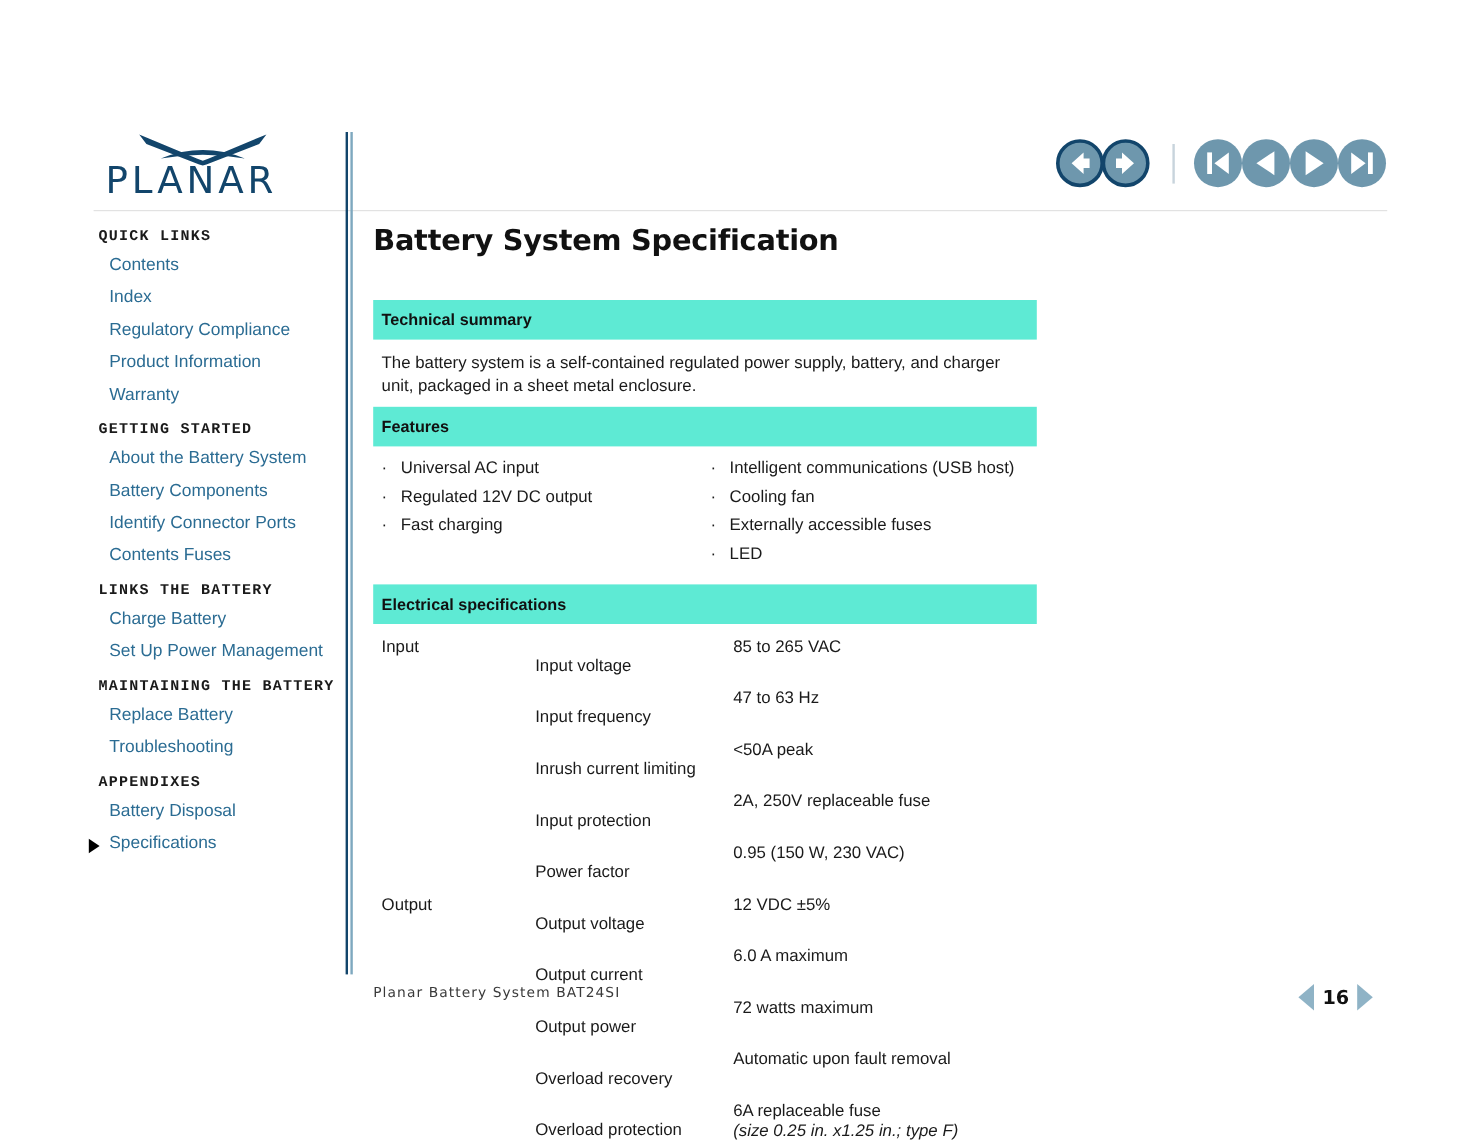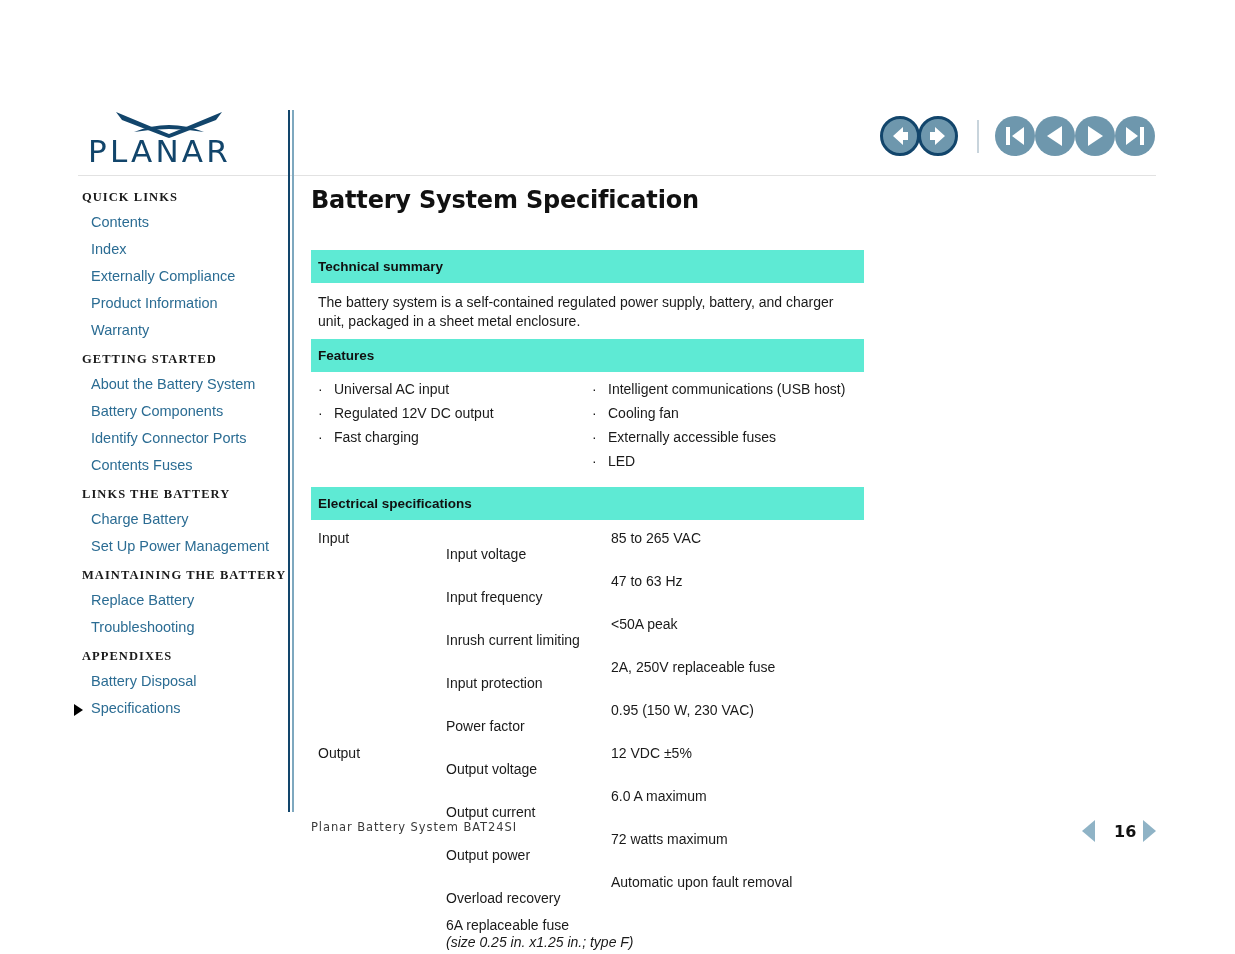--- a/index.html
+++ b/index.html
@@ -97,21 +97,21 @@
   }
 
   
   .sidebar {
     position: absolute;
     left: 82px; top: 190px;
     width: 200px;
   }
   .nav-group { margin-bottom: 14px; }
   .nav-group-title {
-    font-family: Liberation Serif, serif;
+    font-family: Liberation Mono, monospace;
     font-size: 12.5px;
     font-weight: 700;
     letter-spacing: 1.05px;
     color: #1a1a1a;
     margin-bottom: 9px;
     white-space: nowrap;
   }
   .nav-link {
     position: relative;
     display: block;
@@ -241,21 +241,20 @@
     border-bottom: 11px solid transparent;
     border-left: 13px solid #8fb3c6;
   }
   .pager-num {
     font-family: "DejaVu Sans", sans-serif;
     font-size: 16px;
     font-weight: 700;
     color: #111111;
     min-width: 20px;
     text-align: center;
-    margin-left: 12px;
   }
 </style>
 </head>
 <body>
 
 <div class="page">
 
   <div class="logo-block">
     <div class="logo-mark">
       <svg width="130" height="34" viewBox="0 0 130 34">
@@ -307,21 +306,21 @@
       </svg>
     </div>
   </div>
 
   <div class="sidebar">
 
     <div class="nav-group">
       <div class="nav-group-title">QUICK LINKS</div>
       <div class="nav-link">Contents</div>
       <div class="nav-link">Index</div>
-      <div class="nav-link">Externally Compliance</div>
+      <div class="nav-link">Regulatory Compliance</div>
       <div class="nav-link">Product Information</div>
       <div class="nav-link">Warranty</div>
     </div>
 
     <div class="nav-group">
       <div class="nav-group-title">GETTING STARTED</div>
       <div class="nav-link">About the Battery System</div>
       <div class="nav-link">Battery Components</div>
       <div class="nav-link">Identify Connector Ports</div>
       <div class="nav-link">Contents Fuses</div>
@@ -438,20 +437,21 @@
         <span class="spec-label">Output power</span>
         <span class="spec-value">72 watts maximum</span>
       </div>
       <div class="spec-row">
         <span class="spec-group"></span>
         <span class="spec-label">Overload recovery</span>
         <span class="spec-value">Automatic upon fault removal</span>
       </div>
       <div class="spec-row">
         <span class="spec-group"></span>
+        <span class="spec-label">Overload protection</span>
         <span class="spec-value">
           <span>6A replaceable fuse</span>
           <span class="sub">(size 0.25 in. x1.25 in.; type F)</span>
         </span>
       </div>
       <div class="spec-row">
         <span class="spec-group"></span>
         <span class="spec-label">Output efficiency</span>
         <span class="spec-value">&gt;88%</span>
       </div>

